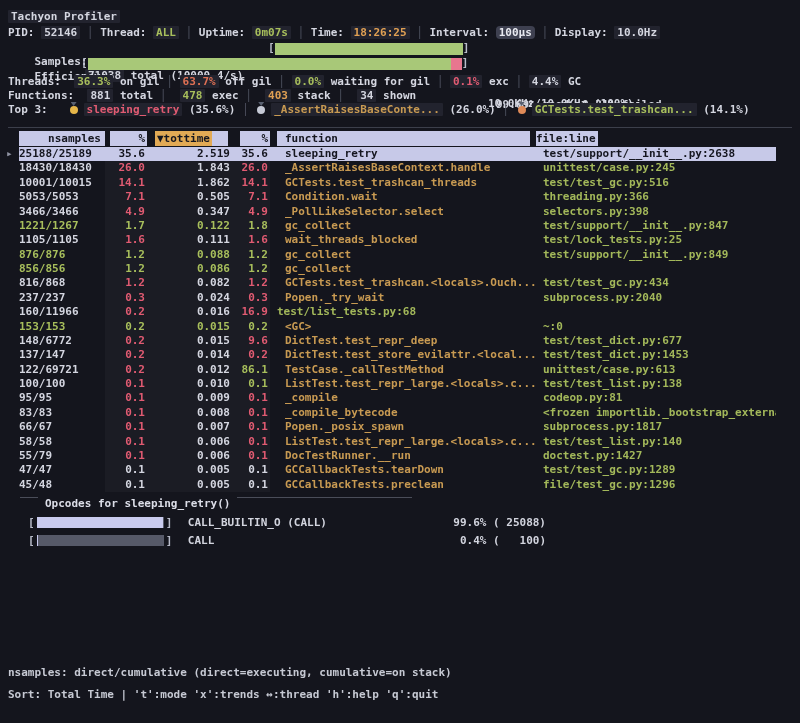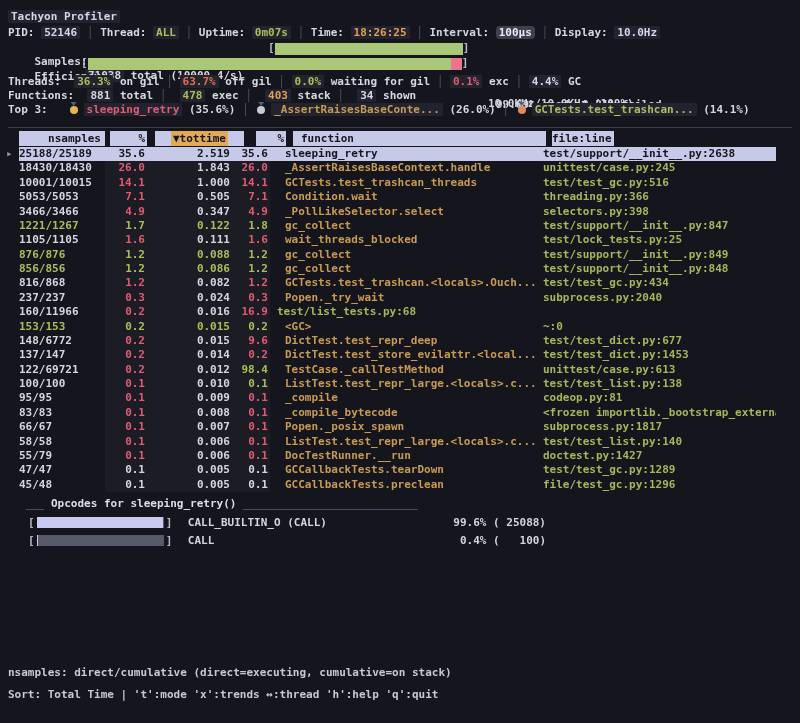--- a/index.html
+++ b/index.html
@@ -25,39 +25,39 @@
   .track{display:inline-block;height:12px;background:transparent;position:relative;top:1px;}
   .fill-green{display:block;height:100%;background:#a8c878;float:left;}
   .fill-pink{display:block;height:100%;background:#e8768f;float:left;}
   .hsep{position:absolute;left:8px;width:784px;height:1px;background:#3c3f4b;}
   
   .thead{position:absolute;left:19px;top:131px;width:757px;height:15px;line-height:15px;display:flex;}
   .hcell{background:#c7c9e8;color:#15161f;white-space:pre;}
   .hgap{background:transparent;}
   .h-ns{width:86px;text-align:right;padding-right:4px;box-sizing:border-box;}
   .h-p1{width:37px;text-align:right;padding-right:2px;box-sizing:border-box;}
-  .h-tt{width:73px;display:flex;padding-left:16px;}
+  .h-tt{width:73px;display:flex;}
   .h-tt .sortlbl{background:#e2aa55;padding:0 2px;}
   .h-p2{width:30px;text-align:right;padding-right:2px;box-sizing:border-box;}
   .h-fn{width:253px;padding-left:8px;box-sizing:border-box;}
   .h-fl{width:62px;box-sizing:border-box;}
   #table-body{position:absolute;left:19px;top:147px;width:757px;}
   .trow{height:14.38px;line-height:14.4px;display:flex;white-space:pre;}
   .trow.sel{background:#c7c9e8;}
   .trow.sel span{color:#15161f !important;background:transparent !important;}
   .c-ns{width:86px;padding-right:4px;box-sizing:border-box;}
   .c-p1{width:42px;text-align:right;padding-right:2px;box-sizing:border-box;}
   .c-tt{width:83px;text-align:right;box-sizing:border-box;}
   .c-p2{width:40px;text-align:right;padding-right:2px;box-sizing:border-box;}
   .c-fn{width:266px;padding-left:15px;box-sizing:border-box;overflow:hidden;}
   .c-fl{flex:1;padding-left:7px;box-sizing:border-box;overflow:hidden;}
   .shade{background:rgba(255,255,255,0.03);}
   .selarrow{position:absolute;left:6px;top:147px;height:14px;line-height:14px;color:#9093a3;}
   
-  .opsep{position:absolute;left:26px;top:497px;width:392px;height:13px;display:flex;align-items:flex-end;}
+  .opsep{position:absolute;left:20px;top:497px;width:392px;height:13px;display:flex;align-items:flex-start;}
   .opsep-line{height:1px;background:#4a4d59;}
   .opsep-title{color:#dcdee8;margin:0 7px;white-space:pre;}
   #opcode-rows{position:absolute;left:28px;top:513px;width:520px;}
   .oprow{height:18px;display:flex;align-items:center;white-space:pre;position:relative;}
   .op-track{display:inline-block;width:127px;height:11px;background:#565968;position:relative;margin:0 2px;}
   .op-fill{position:absolute;left:0;top:0;height:100%;background:#c9cbee;}
   .op-label{padding-left:9px;color:#d2d4de;}
   .op-stat{position:absolute;left:408px;width:110px;text-align:right;color:#d2d4de;}
   .foot{color:#c6c9d3;}
   
@@ -107,34 +107,34 @@
     <span class="hgap" style="width:7px"></span>
     <span class="hcell h-fn">function</span>
     <span class="hgap" style="width:6px"></span>
     <span class="hcell h-fl">file:line</span>
   </div>
 
   <span class="selarrow">▸</span>
   <div id="table-body">
       <div class="trow sel"><span class="c-ns t-white">25188/25189</span><span class="c-p1 t-white">35.6</span><span class="c-tt t-white">2.519</span><span class="c-p2 t-white">35.6</span><span class="c-fn t-fn">sleeping_retry</span><span class="c-fl t-file">test/support/__init__.py:2638</span></div>
       <div class="trow"><span class="c-ns t-white">18430/18430</span><span class="c-p1 t-red shade">26.0</span><span class="c-tt t-white shade">1.843</span><span class="c-p2 t-red shade">26.0</span><span class="c-fn t-fn">_AssertRaisesBaseContext.handle</span><span class="c-fl t-file">unittest/case.py:245</span></div>
-      <div class="trow"><span class="c-ns t-white">10001/10015</span><span class="c-p1 t-red shade">14.1</span><span class="c-tt t-white shade">1.000</span><span class="c-p2 t-red shade">14.1</span><span class="c-fn t-fn">GCTests.test_trashcan_threads</span><span class="c-fl t-file">test/test_gc.py:516</span></div>
+      <div class="trow"><span class="c-ns t-white">10001/10015</span><span class="c-p1 t-red shade">14.1</span><span class="c-tt t-white shade">1.862</span><span class="c-p2 t-red shade">14.1</span><span class="c-fn t-fn">GCTests.test_trashcan_threads</span><span class="c-fl t-file">test/test_gc.py:516</span></div>
       <div class="trow"><span class="c-ns t-white">5053/5053</span><span class="c-p1 t-red shade">7.1</span><span class="c-tt t-white shade">0.505</span><span class="c-p2 t-red shade">7.1</span><span class="c-fn t-fn">Condition.wait</span><span class="c-fl t-file">threading.py:366</span></div>
       <div class="trow"><span class="c-ns t-white">3466/3466</span><span class="c-p1 t-red shade">4.9</span><span class="c-tt t-white shade">0.347</span><span class="c-p2 t-red shade">4.9</span><span class="c-fn t-fn">_PollLikeSelector.select</span><span class="c-fl t-file">selectors.py:398</span></div>
       <div class="trow"><span class="c-ns t-green">1221/1267</span><span class="c-p1 t-green shade">1.7</span><span class="c-tt t-green shade">0.122</span><span class="c-p2 t-green shade">1.8</span><span class="c-fn t-fn">gc_collect</span><span class="c-fl t-file">test/support/__init__.py:847</span></div>
       <div class="trow"><span class="c-ns t-white">1105/1105</span><span class="c-p1 t-red shade">1.6</span><span class="c-tt t-white shade">0.111</span><span class="c-p2 t-red shade">1.6</span><span class="c-fn t-fn">wait_threads_blocked</span><span class="c-fl t-file">test/lock_tests.py:25</span></div>
       <div class="trow"><span class="c-ns t-green">876/876</span><span class="c-p1 t-green shade">1.2</span><span class="c-tt t-green shade">0.088</span><span class="c-p2 t-green shade">1.2</span><span class="c-fn t-fn">gc_collect</span><span class="c-fl t-file">test/support/__init__.py:849</span></div>
-      <div class="trow"><span class="c-ns t-green">856/856</span><span class="c-p1 t-green shade">1.2</span><span class="c-tt t-green shade">0.086</span><span class="c-p2 t-green shade">1.2</span><span class="c-fn t-fn">gc_collect</span><span class="c-fl t-file">test/support/__init__.py:848</span></div>
+      <div class="trow"><span class="c-ns t-green">856/856</span><span class="c-p1 t-green shade">1.2</span><span class="c-tt t-green shade">0.086</span><span class="c-p2 t-green shade">1.2</span><span class="c-fn t-fn">gc_collect</span></div>
       <div class="trow"><span class="c-ns t-white">816/868</span><span class="c-p1 t-red shade">1.2</span><span class="c-tt t-white shade">0.082</span><span class="c-p2 t-red shade">1.2</span><span class="c-fn t-fn">GCTests.test_trashcan.&lt;locals&gt;.Ouch...</span><span class="c-fl t-file">test/test_gc.py:434</span></div>
       <div class="trow"><span class="c-ns t-white">237/237</span><span class="c-p1 t-red shade">0.3</span><span class="c-tt t-white shade">0.024</span><span class="c-p2 t-red shade">0.3</span><span class="c-fn t-fn">Popen._try_wait</span><span class="c-fl t-file">subprocess.py:2040</span></div>
       <div class="trow"><span class="c-ns t-white">160/11966</span><span class="c-p1 t-red shade">0.2</span><span class="c-tt t-white shade">0.016</span><span class="c-p2 t-red shade">16.9</span><span class="c-fl t-file">test/list_tests.py:68</span></div>
       <div class="trow"><span class="c-ns t-green">153/153</span><span class="c-p1 t-green shade">0.2</span><span class="c-tt t-green shade">0.015</span><span class="c-p2 t-green shade">0.2</span><span class="c-fn t-fn">&lt;GC&gt;</span><span class="c-fl t-file">~:0</span></div>
       <div class="trow"><span class="c-ns t-white">148/6772</span><span class="c-p1 t-red shade">0.2</span><span class="c-tt t-white shade">0.015</span><span class="c-p2 t-red shade">9.6</span><span class="c-fn t-fn">DictTest.test_repr_deep</span><span class="c-fl t-file">test/test_dict.py:677</span></div>
       <div class="trow"><span class="c-ns t-white">137/147</span><span class="c-p1 t-red shade">0.2</span><span class="c-tt t-white shade">0.014</span><span class="c-p2 t-red shade">0.2</span><span class="c-fn t-fn">DictTest.test_store_evilattr.&lt;local...</span><span class="c-fl t-file">test/test_dict.py:1453</span></div>
-      <div class="trow"><span class="c-ns t-white">122/69721</span><span class="c-p1 t-red shade">0.2</span><span class="c-tt t-white shade">0.012</span><span class="c-p2 t-green shade">98.4</span><span class="c-fn t-fn">TestCase._callTestMethod</span><span class="c-fl t-file">unittest/case.py:613</span></div>
+      <div class="trow"><span class="c-ns t-white">122/69721</span><span class="c-p1 t-red shade">0.2</span><span class="c-tt t-white shade">0.012</span><span class="c-p2 t-green shade">86.1</span><span class="c-fn t-fn">TestCase._callTestMethod</span><span class="c-fl t-file">unittest/case.py:613</span></div>
       <div class="trow"><span class="c-ns t-white">100/100</span><span class="c-p1 t-red shade">0.1</span><span class="c-tt t-white shade">0.010</span><span class="c-p2 t-green shade">0.1</span><span class="c-fn t-fn">ListTest.test_repr_large.&lt;locals&gt;.c...</span><span class="c-fl t-file">test/test_list.py:138</span></div>
       <div class="trow"><span class="c-ns t-white">95/95</span><span class="c-p1 t-red shade">0.1</span><span class="c-tt t-white shade">0.009</span><span class="c-p2 t-red shade">0.1</span><span class="c-fn t-fn">_compile</span><span class="c-fl t-file">codeop.py:81</span></div>
       <div class="trow"><span class="c-ns t-white">83/83</span><span class="c-p1 t-red shade">0.1</span><span class="c-tt t-white shade">0.008</span><span class="c-p2 t-red shade">0.1</span><span class="c-fn t-fn">_compile_bytecode</span><span class="c-fl t-file">&lt;frozen importlib._bootstrap_externa</span></div>
       <div class="trow"><span class="c-ns t-white">66/67</span><span class="c-p1 t-red shade">0.1</span><span class="c-tt t-white shade">0.007</span><span class="c-p2 t-red shade">0.1</span><span class="c-fn t-fn">Popen._posix_spawn</span><span class="c-fl t-file">subprocess.py:1817</span></div>
       <div class="trow"><span class="c-ns t-white">58/58</span><span class="c-p1 t-red shade">0.1</span><span class="c-tt t-white shade">0.006</span><span class="c-p2 t-red shade">0.1</span><span class="c-fn t-fn">ListTest.test_repr_large.&lt;locals&gt;.c...</span><span class="c-fl t-file">test/test_list.py:140</span></div>
       <div class="trow"><span class="c-ns t-white">55/79</span><span class="c-p1 t-red shade">0.1</span><span class="c-tt t-white shade">0.006</span><span class="c-p2 t-red shade">0.1</span><span class="c-fn t-fn">DocTestRunner.__run</span><span class="c-fl t-file">doctest.py:1427</span></div>
       <div class="trow"><span class="c-ns t-white">47/47</span><span class="c-p1 t-white shade">0.1</span><span class="c-tt t-white shade">0.005</span><span class="c-p2 t-white shade">0.1</span><span class="c-fn t-fn">GCCallbackTests.tearDown</span><span class="c-fl t-file">test/test_gc.py:1289</span></div>
       <div class="trow"><span class="c-ns t-white">45/48</span><span class="c-p1 t-white shade">0.1</span><span class="c-tt t-white shade">0.005</span><span class="c-p2 t-white shade">0.1</span><span class="c-fn t-fn">GCCallbackTests.preclean</span><span class="c-fl t-file">file/test_gc.py:1296</span></div>
     </div>
 

